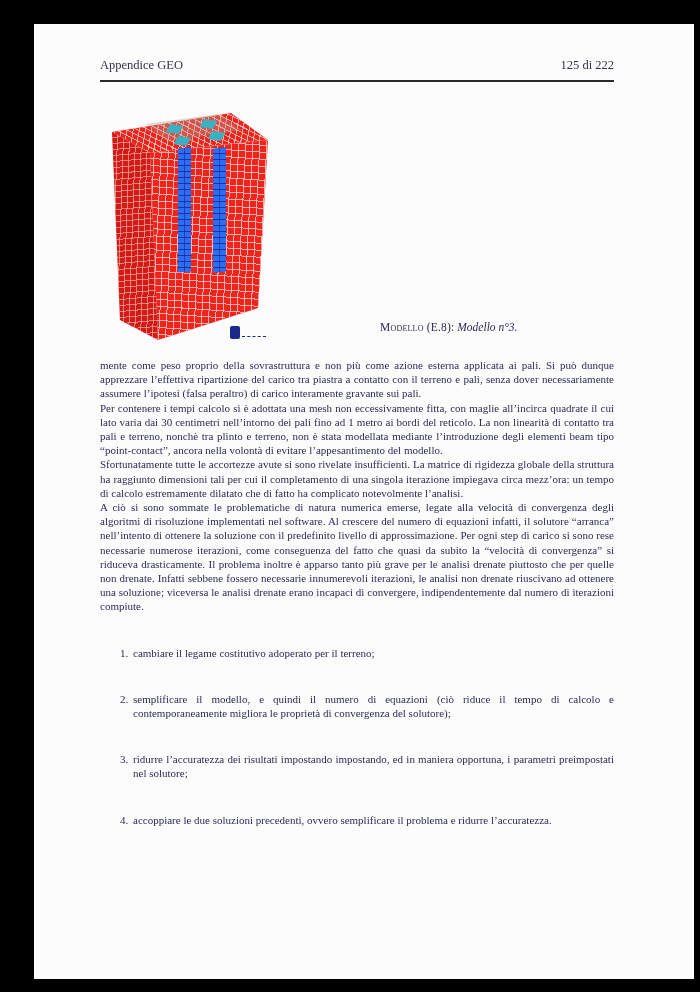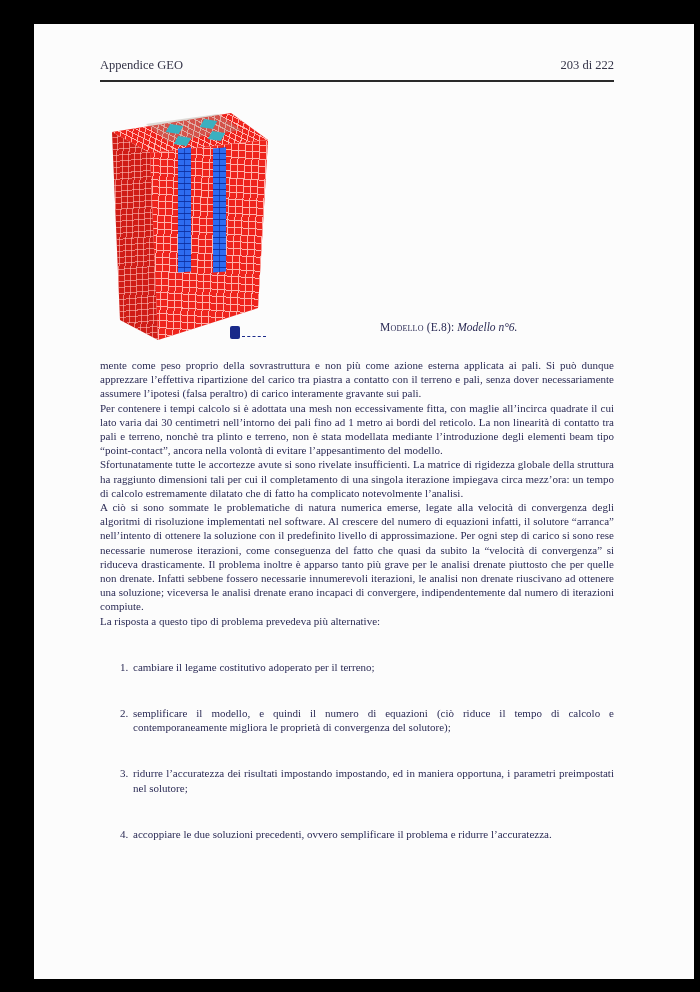--- a/index.html
+++ b/index.html
@@ -86,50 +86,49 @@
   .textcol p { margin:0; }
   .textcol ol { margin:17px 0 0 0; padding-left:31px; }
   .textcol li { margin-bottom:12px; padding-left:2px;margin-top:32px; }
 </style>
 </head>
 <body>
 
 <div class="page">
 
   <div class="header">
-    <span class="hright">203 di 222</span>
+    <span class="hright">125 di 222</span>
     <span class="hleft">Appendice GEO</span>
   </div>
 
   <div class="fig">
     <div class="face face-top"></div>
     <div class="plinth"></div>
     <div class="pilehead ph1"></div>
     <div class="pilehead ph2"></div>
     <div class="pilehead ph3"></div>
     <div class="pilehead ph4"></div>
     <div class="face face-left"></div>
     <div class="face face-front"></div>
     <div class="pile pile-1"></div>
     <div class="pile pile-2"></div>
     <div class="axis-box"></div>
     <div class="axis-line"></div>
   </div>
 
   <div class="caption">
     <span class="cap-label">Modello (E.8):</span>
-    <span class="cap-title">Modello n°6.</span>
+    <span class="cap-title">Modello n°3.</span>
   </div>
 
   <div class="textcol">
     <p>mente come peso proprio della sovrastruttura e non più come azione esterna applicata ai pali. Si può dunque apprezzare l’effettiva ripartizione del carico tra piastra a contatto con il terreno e pali, senza dover necessariamente assumere l’ipotesi (falsa peraltro) di carico interamente gravante sui pali.</p>
     <p>Per contenere i tempi calcolo si è adottata una mesh non eccessivamente fitta, con maglie all’incirca quadrate il cui lato varia dai 30 centimetri nell’intorno dei pali fino ad 1 metro ai bordi del reticolo. La non linearità di contatto tra pali e terreno, nonchè tra plinto e terreno, non è stata modellata mediante l’introduzione degli elementi beam tipo “point-contact”, ancora nella volontà di evitare l’appesantimento del modello.</p>
     <p>Sfortunatamente tutte le accortezze avute si sono rivelate insufficienti. La matrice di rigidezza globale della struttura ha raggiunto dimensioni tali per cui il completamento di una singola iterazione impiegava circa mezz’ora: un tempo di calcolo estremamente dilatato che di fatto ha complicato notevolmente l’analisi.</p>
     <p>A ciò si sono sommate le problematiche di natura numerica emerse, legate alla velocità di convergenza degli algoritmi di risoluzione implementati nel software. Al crescere del numero di equazioni infatti, il solutore “arranca” nell’intento di ottenere la soluzione con il predefinito livello di approssimazione. Per ogni step di carico si sono rese necessarie numerose iterazioni, come conseguenza del fatto che quasi da subito la “velocità di convergenza” si riduceva drasticamente. Il problema inoltre è apparso tanto più grave per le analisi drenate piuttosto che per quelle non drenate. Infatti sebbene fossero necessarie innumerevoli iterazioni, le analisi non drenate riuscivano ad ottenere una soluzione; viceversa le analisi drenate erano incapaci di convergere, indipendentemente dal numero di iterazioni compiute.</p>
-    <p>La risposta a questo tipo di problema prevedeva più alternative:</p>
     <ol>
       <li>cambiare il legame costitutivo adoperato per il terreno;</li>
       <li>semplificare il modello, e quindi il numero di equazioni (ciò riduce il tempo di calcolo e contemporaneamente migliora le proprietà di convergenza del solutore);</li>
       <li>ridurre l’accuratezza dei risultati impostando impostando, ed in maniera opportuna, i parametri preimpostati nel solutore;</li>
       <li>accoppiare le due soluzioni precedenti, ovvero semplificare il problema e ridurre l’accuratezza.</li>
     </ol>
   </div>
 
 </div>
 

